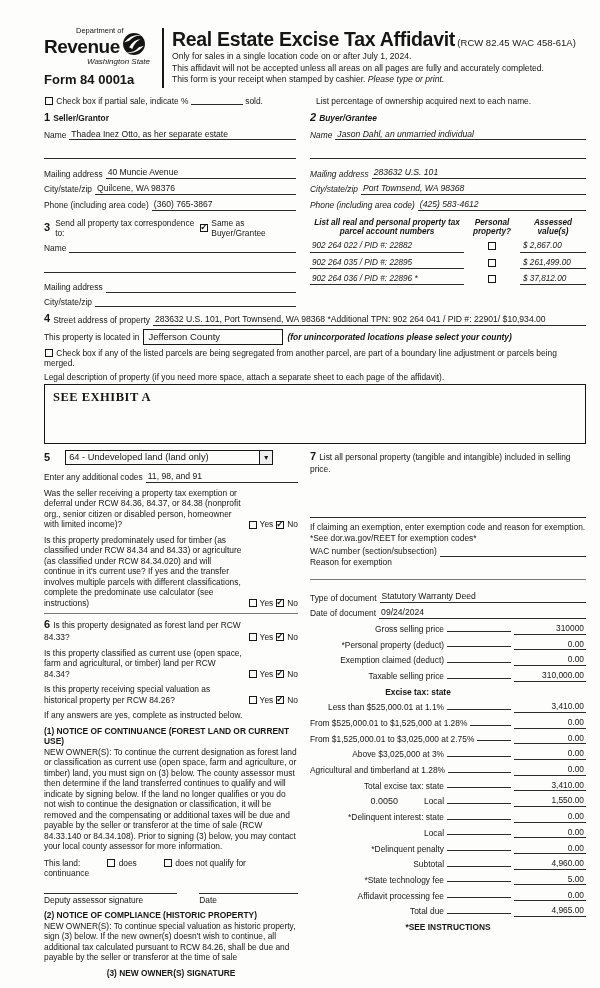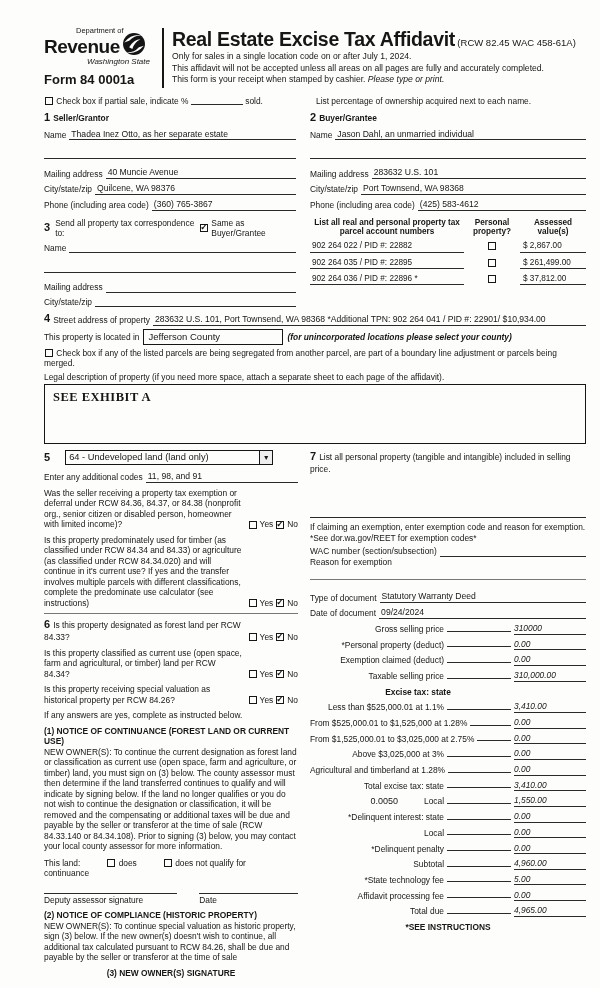--- a/index.html
+++ b/index.html
@@ -29,21 +29,21 @@
   .cb.on::after { content:"✓"; position:absolute; left:-1px; top:-3px; font-size:9px; font-weight:bold; }
   .blank { display:inline-block; border-bottom:1px solid #2a2a2a; height:9px; vertical-align:-1px;}
   .frow { display:flex; align-items:flex-end; margin-top:4px; }
   .frow .lbl { flex:none; padding-right:3px; }
   .fill { flex:1; border-bottom:1px solid #2a2a2a; min-height:10px; padding:0 2px; }
   .val { font-size:8.6px; }
   .secnum { font-size:11px; font-weight:bold; padding-right:3px; }
   .seclabel { font-weight:bold; }
   .two-col { display:flex; gap:14px; }
   .col-l { width:252px; flex:none; }
-  .col-r { flex:1; }
+  .col-r { flex:1;font-style:italic; }
 
   
   .partial { display:flex; justify-content:space-between; margin:2px 0 4px 0; font-size:8.4px;}
 
   
   .parcels { font-size:8.2px; }
   .phead { display:grid; grid-template-columns:1fr 44px 66px; column-gap:6px; font-weight:bold; text-align:center; line-height:1.15;}
   .prow { display:grid; grid-template-columns:1fr 44px 66px; column-gap:6px; align-items:flex-end; margin-top:5px;}
   .prow .pid { border-bottom:1px solid #2a2a2a; padding:0 2px; }
   .prow .pcb { text-align:center; }
@@ -66,21 +66,21 @@
   .q .qt { flex:1; padding-right:4px; }
   .yn { flex:none; white-space:nowrap; display:inline-flex; align-items:center; gap:2px;}
   .notice-title { font-weight:bold; margin-top:5px; }
   .sig2 { display:grid; grid-template-columns:1fr 1fr; column-gap:22px; margin-top:14px; }
   .sigline { border-top:1px solid #2a2a2a; padding-top:1px; }
 
   
   .trow { display:flex; align-items:flex-end; margin-top:4.2px; }
   .tlabel { flex:none; }
   .leader { flex:1; border-bottom:1px solid #2a2a2a; margin:0 3px 3px 3px; min-width:8px;}
-  .tval { width:72px; flex:none; text-align:left; border-bottom:1px solid #2a2a2a; padding:0 2px 0 0;font-style:italic;}
+  .tval { width:72px; flex:none; text-align:right; border-bottom:1px solid #2a2a2a; padding:0 2px 0 0;}
   .trate { flex:none; margin-right:26px; font-size:9px; }
   .excise-hdr { text-align:center; font-weight:bold; margin:5px 60px 0 0; }
   .minnote { font-weight:bold; text-align:center; margin-top:5px; line-height:1.3;}
 </style>
 </head>
 <body>
 
 <div class="page">
 
   <div class="hdr">

